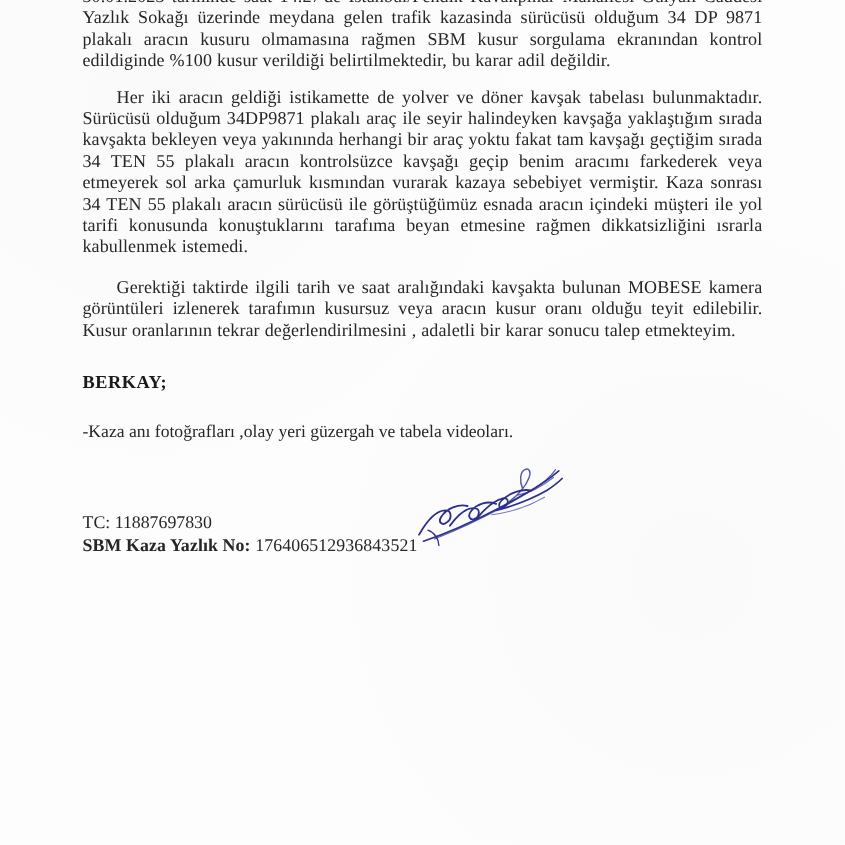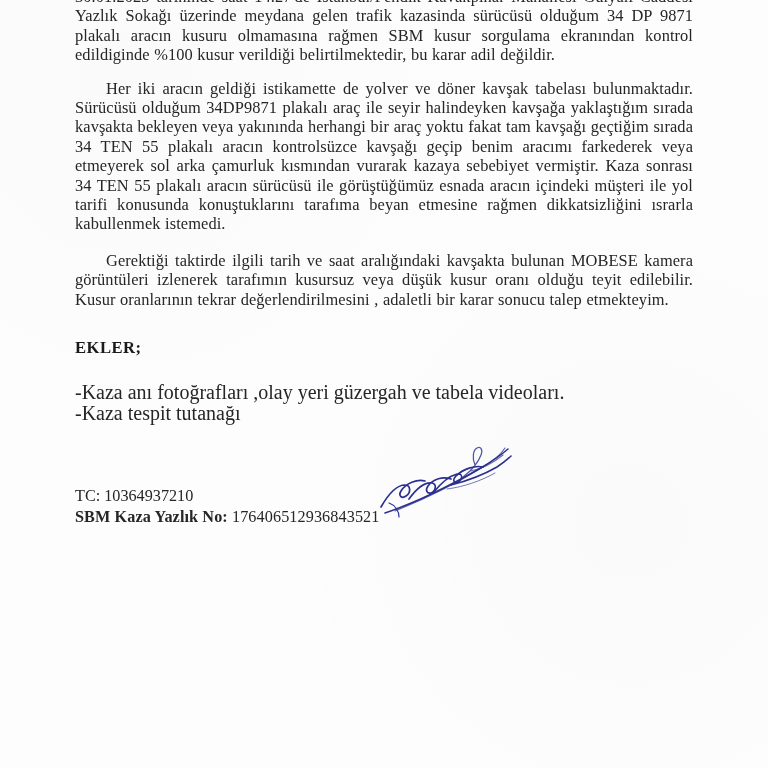--- a/index.html
+++ b/index.html
@@ -58,21 +58,21 @@
   .heading-ekler {
     font-size: 16.6px;
     line-height: 20px;
     font-weight: bold;
     letter-spacing: 0.5px;
     color: #1a1a1a;
     margin: 0;
   }
 
   .attachments {
-    font-size: 20px;
+    font-size: 16px;
     line-height: 21px;
     color: #262626;
     margin: 0;
   }
   .attachments div { white-space: nowrap; }
 
   
   .sig-block {
     position: relative;
     margin: 0;
@@ -112,31 +112,30 @@
   <div class="content">
 
     <p class="para para-clipped">30.01.2023  tarihinde saat  14.27'de Istanbul/Pendik Kavakpınar Mahallesi Gülyalı Caddesi Yazlık Sokağı üzerinde meydana gelen trafik kazasinda sürücüsü olduğum 34 DP 9871 plakalı aracın kusuru olmamasına rağmen SBM kusur sorgulama ekranından kontrol edildiginde %100 kusur verildiği belirtilmektedir, bu karar adil değildir.</p>
 
     <div class="gap-para"></div>
 
     <p class="para para-indent">Her iki aracın geldiği istikamette de yolver ve döner kavşak tabelası bulunmaktadır. Sürücüsü olduğum 34DP9871 plakalı araç ile seyir halindeyken kavşağa yaklaştığım sırada kavşakta bekleyen veya yakınında herhangi bir araç yoktu fakat tam kavşağı geçtiğim sırada 34 TEN 55 plakalı aracın kontrolsüzce kavşağı geçip benim aracımı farkederek veya etmeyerek sol arka çamurluk kısmından vurarak kazaya sebebiyet vermiştir. Kaza sonrası 34 TEN 55 plakalı aracın sürücüsü ile görüştüğümüz esnada aracın içindeki müşteri ile yol tarifi konusunda konuştuklarını tarafıma beyan etmesine rağmen dikkatsizliğini ısrarla kabullenmek istemedi.</p>
 
     <div class="gap-large"></div>
 
-    <p class="para para-indent">Gerektiği taktirde ilgili tarih ve saat aralığındaki kavşakta bulunan MOBESE kamera görüntüleri izlenerek tarafımın kusursuz veya düşük kusur oranı olduğu teyit edilebilir. Kusur oranlarının tekrar değerlendirilmesini , adaletli bir karar sonucu talep etmekteyim.</p>
+    <p class="para para-indent">Gerektiği taktirde ilgili tarih ve saat aralığındaki kavşakta bulunan MOBESE kamera görüntüleri izlenerek tarafımın kusursuz veya aracın kusur oranı olduğu teyit edilebilir. Kusur oranlarının tekrar değerlendirilmesini , adaletli bir karar sonucu talep etmekteyim.</p>
 
     <div style="height:29px"></div>
 
-    <p class="heading-ekler">EKLER;</p>
+    <p class="heading-ekler">BERKAY;</p>
 
     <div style="height:24px"></div>
 
     <div class="attachments">
       <div>-Kaza anı fotoğrafları ,olay yeri güzergah ve tabela videoları.</div>
-      <div>-Kaza tespit tutanağı</div>
     </div>
 
     <div style="height:62px"></div>
 
     <div class="sig-block">
 
       <div class="signature-mark">
         <svg width="140" height="80" viewBox="0 0 140 80" xmlns="http://www.w3.org/2000/svg">
           <g fill="none" stroke="#2b2f8f" stroke-linecap="round" stroke-linejoin="round">
             <path d="M6 66 C 14 52, 22 44, 30 44 C 36 44, 36 52, 31 55 C 27 58, 23 55, 26 50 C 31 42, 42 38, 50 40" stroke-width="1.7"></path>
@@ -147,20 +146,20 @@
             <path d="M76 44 C 92 40, 108 34, 122 26 C 128 22, 133 18, 136 15" stroke-width="1.6"></path>
             <path d="M72 48 C 88 46, 106 40, 120 32" stroke-width="1.0" stroke-opacity="0.65"></path>
             <path d="M88 36 C 96 30, 103 22, 106 14 C 108 9, 106 5, 102 7 C 98 9, 97 17, 100 24" stroke-width="1.3" stroke-opacity="0.8"></path>
             <path d="M14 62 C 20 64, 24 70, 24 76" stroke-width="1.2"></path>
             <path d="M96 30 C 106 28, 118 22, 128 14" stroke-width="1.2" stroke-opacity="0.7"></path>
           </g>
         </svg>
       </div>
 
       <div class="sig-lines">
-        <div class="sig-tc">TC: 10364937210</div>
+        <div class="sig-tc">TC: 11887697830</div>
         <div class="sig-sbm"><span>SBM Kaza Yazlık No:</span> <span class="sbm-value">176406512936843521</span></div>
       </div>
 
     </div>
 
   </div>
 </div>
 
 </body></html>

